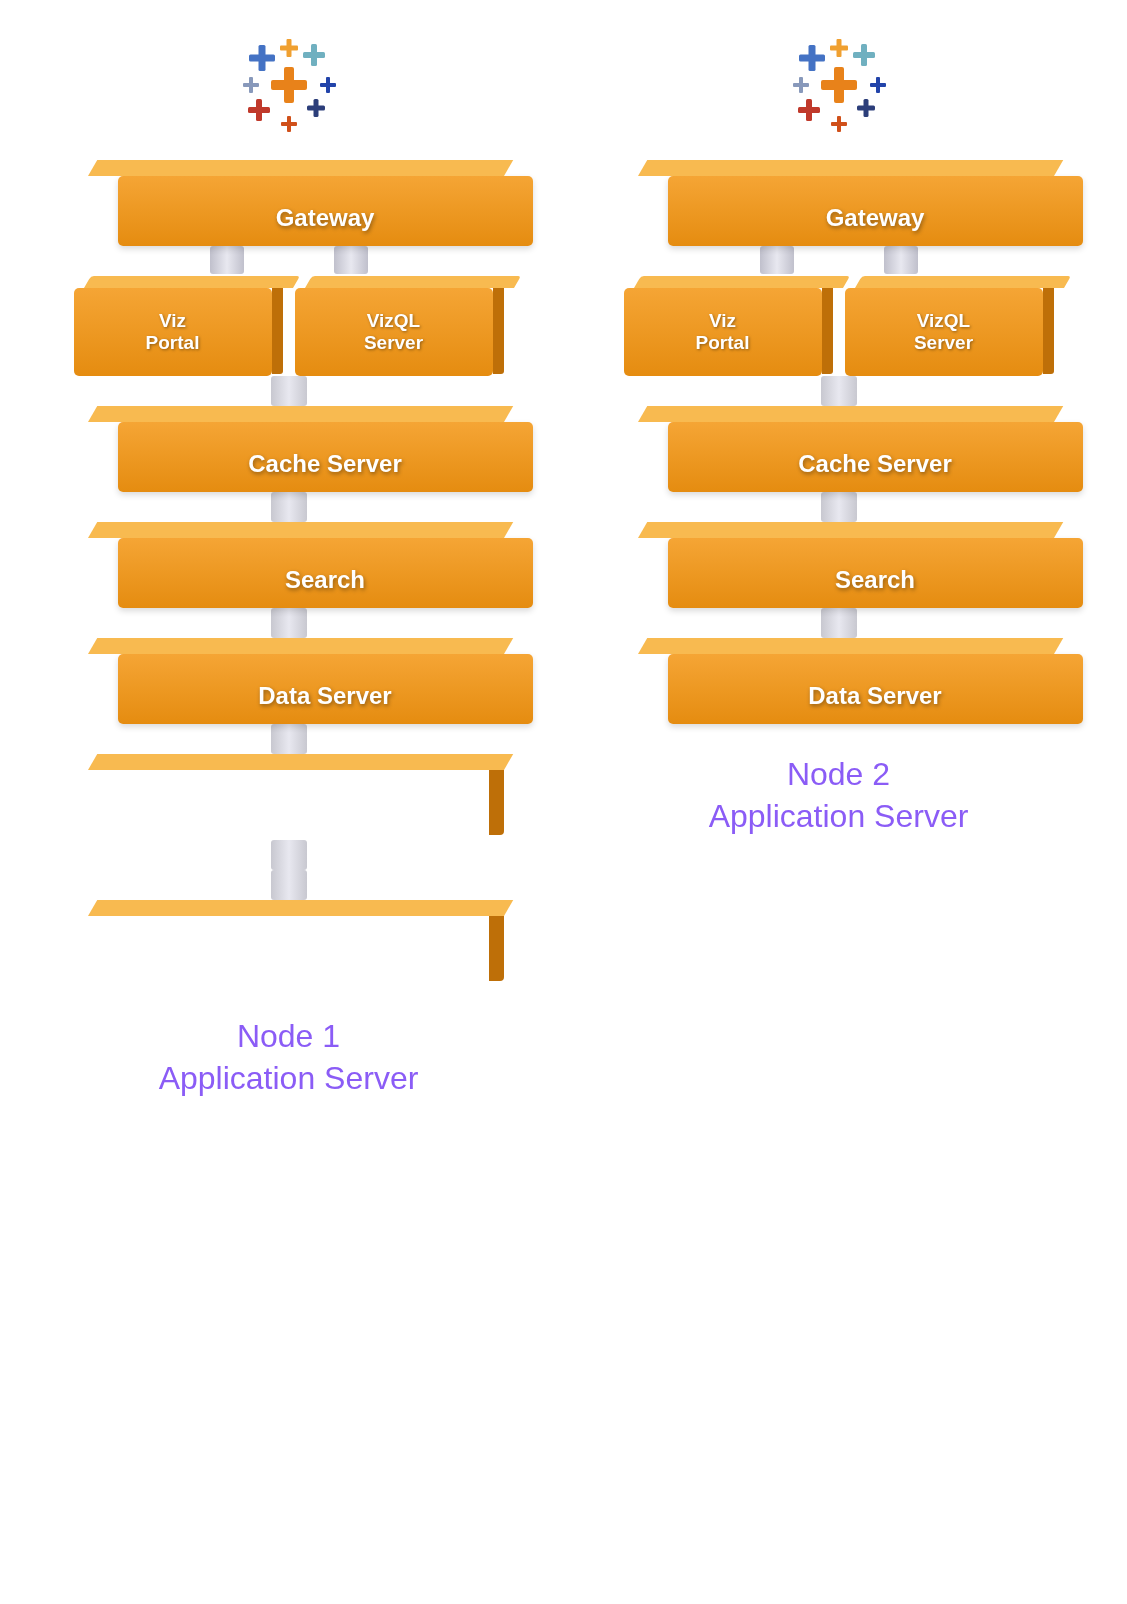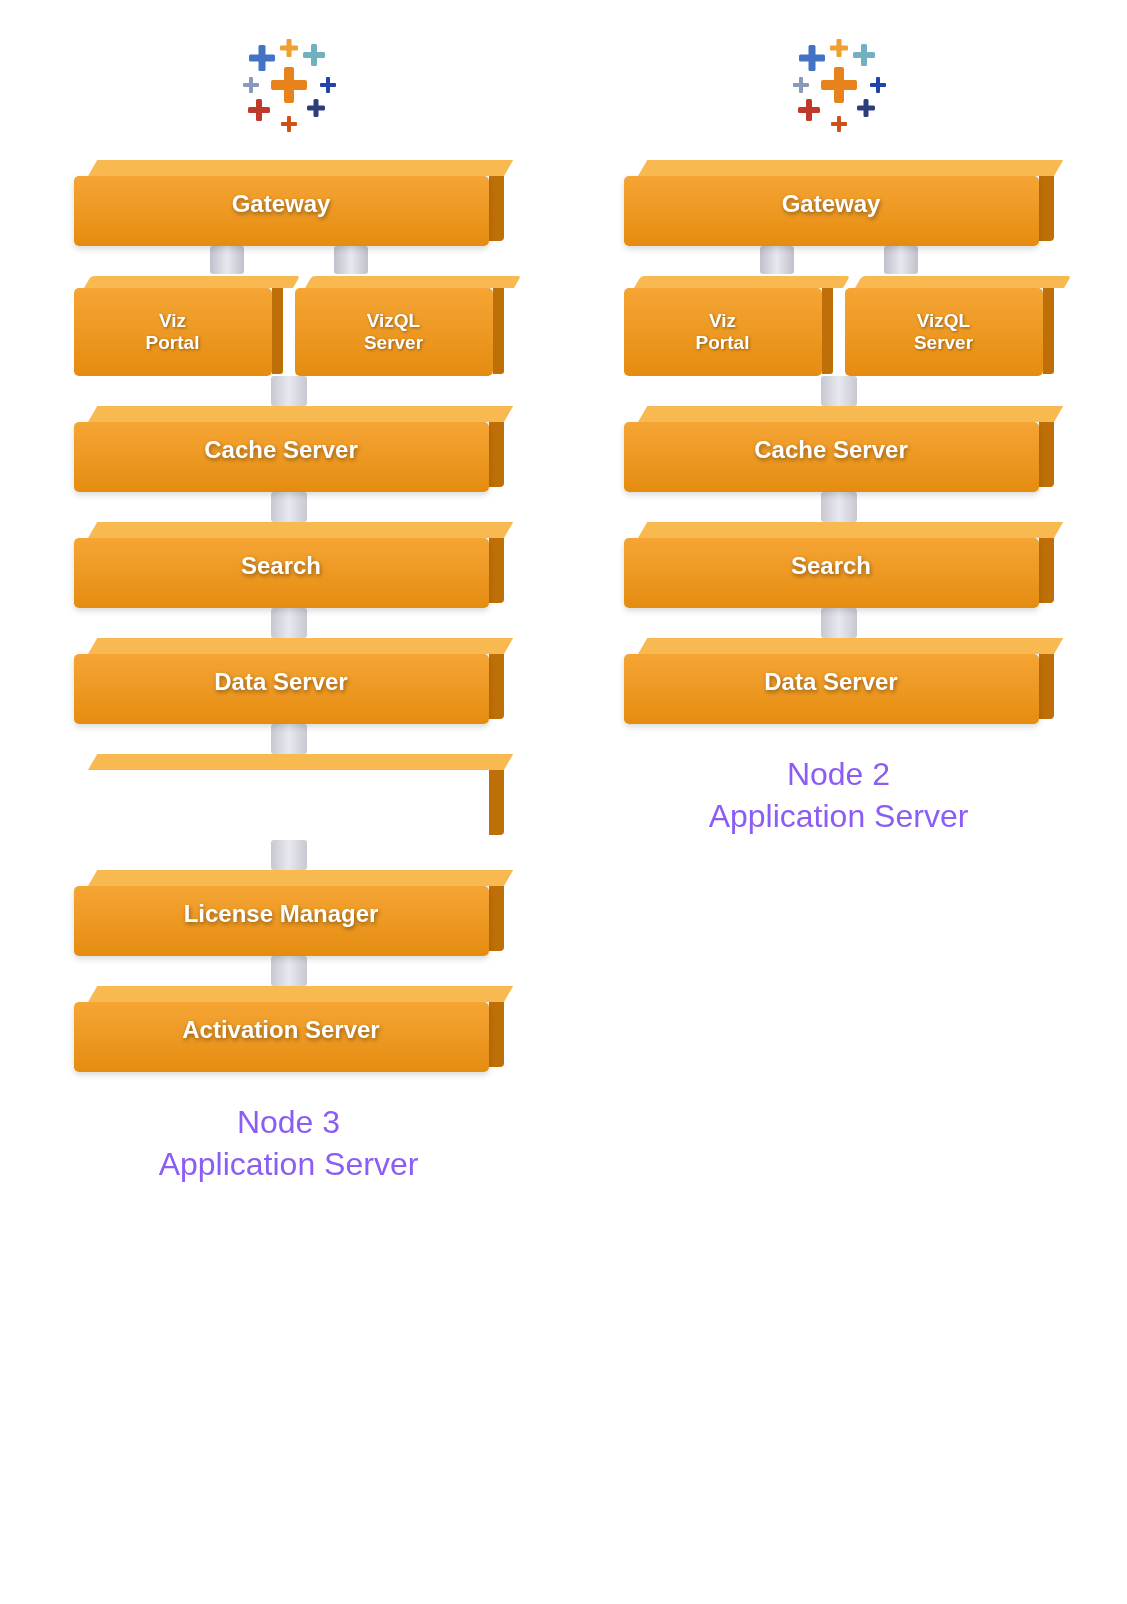--- a/index.html
+++ b/index.html
@@ -247,40 +247,30 @@
 
     <div class="connector"></div>
 
     <div class="tblock" style="width:430px;height:86px;position:relative;margin:0 auto;">
       <div class="tblock-top" style="top:0;left:14px;width:416px;height:16px;transform:skewX(-30deg);transform-origin:bottom left;"></div>
       <div class="tblock-right" style="top:0;right:0;width:15px;height:81px;"></div>
     </div>
 
     <div class="connector"></div>
 
-    <div class="tblock" style="width:430px;height:86px;position:relative;margin:0 auto;">
-      <div class="tblock-top" style="top:0;left:14px;width:416px;height:16px;transform:skewX(-30deg);transform-origin:bottom left;"></div>
-      <div class="tblock-right" style="top:0;right:0;width:15px;height:81px;"></div>
-      <div class="tblock-front" style="position:absolute;top:16px;left:0;width:415px;height:70px;font-size:24px;">
-        <span>License Manager</span>
-      </div>
-    </div>
-
-    <div class="connector"></div>
-
-    <div class="tblock" style="width:430px;height:86px;position:relative;margin:0 auto;">
-      <div class="tblock-top" style="top:0;left:14px;width:416px;height:16px;transform:skewX(-30deg);transform-origin:bottom left;"></div>
-      <div class="tblock-right" style="top:0;right:0;width:15px;height:81px;"></div>
-      <div class="tblock-front" style="position:absolute;top:16px;left:0;width:415px;height:70px;font-size:24px;">
-        <span>Activation Server</span>
-      </div>
+
+    <div class="connector"></div>
+
+    <div class="tblock" style="width:430px;height:86px;position:relative;margin:0 auto;">
+      <div class="tblock-top" style="top:0;left:14px;width:416px;height:16px;transform:skewX(-30deg);transform-origin:bottom left;"></div>
+      <div class="tblock-right" style="top:0;right:0;width:15px;height:81px;"></div>
     </div>
 
     <div class="node-label">
-      <span>Node 3</span><br>
+      <span>Node 1</span><br>
       <span>Application Server</span>
     </div>
 
   </div>
 
   <div class="node-column">
 
     <div class="tableau-logo">
       <svg viewBox="0 0 110 110" xmlns="http://www.w3.org/2000/svg">
         <g transform="translate(55,55)">
@@ -405,20 +395,21 @@
     z-index: 2;
     border-radius: 0 4px 4px 0;
   }
   .tblock-front {
     background: linear-gradient(180deg, #f5a535 0%, #e58c10 100%);
     border-radius: 5px;
     color: white;
     font-weight: bold;
     text-shadow: 1px 2px 4px rgba(0,0,0,0.4);
     display: flex;
-    align-items: flex-start;
+    align-items: flex-end;
     justify-content: center;
     position: absolute;
     z-index: 3;
     text-align: center;
     box-shadow: 0 3px 6px rgba(0,0,0,0.15);
+    margin-left: 44px;
   }
 </style>
 
 </body></html>

